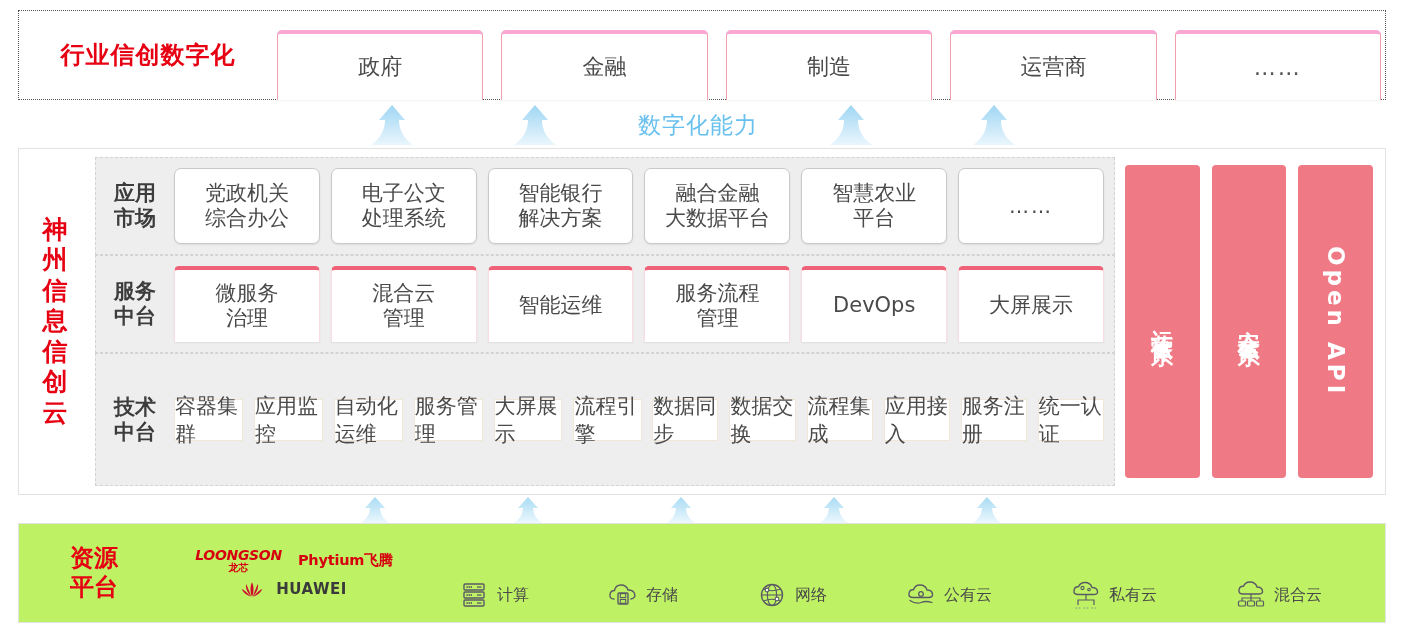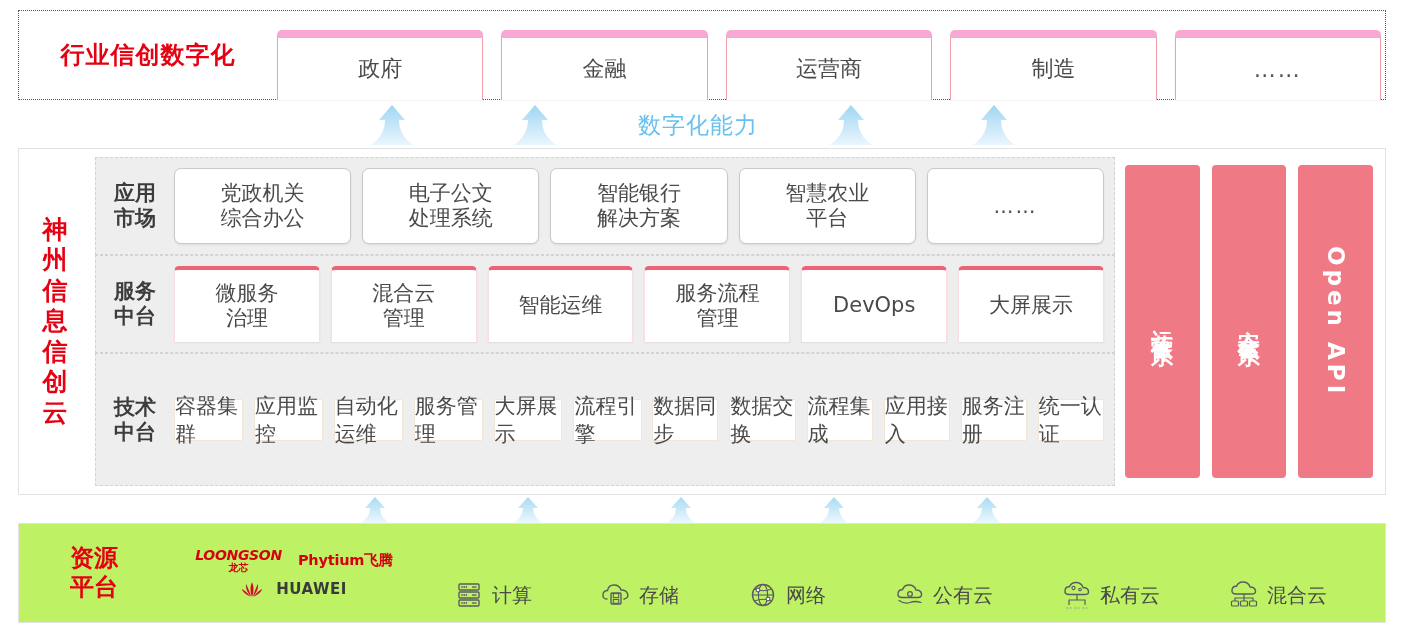--- a/index.html
+++ b/index.html
@@ -33,21 +33,21 @@
     flex: 1;
     display: flex;
     align-items: stretch;
     gap: 18px;
     height: 90px;
     padding-right: 4px;
   }
   .industry-card {
     flex: 1;
     background: #ffffff;
-    border-top: 8px solid #f9a8d4;
+    border-top: 4px solid #f9a8d4;
     border-left: 1px solid #f0a0ad;
     border-right: 1px solid #f0a0ad;
     border-bottom: none;
     border-radius: 5px 5px 0 0;
     margin-top: 20px;
     display: flex;
     align-items: center;
     justify-content: center;
     font-size: 22px;
     color: #4a4a4a;
@@ -280,38 +280,38 @@
     flex: 1;
     display: flex;
     align-items: center;
     justify-content: space-around;
     padding-right: 24px;
   }
   .res-item {
     display: flex;
     align-items: center;
     gap: 7px;
-    font-size: 20px;
+    font-size: 16px;
     color: #4a4a4a;
     margin-top: 44px;
   }
   .res-icon { width: 32px; height: 32px; display:block; flex: 0 0 32px; }
 </style>
 </head>
 <body>
 
 <div class="page">
 
   <div class="industry-section">
     <div class="industry-title">行业信创数字化</div>
     <div class="industry-cards">
       <div class="industry-card">政府</div>
       <div class="industry-card">金融</div>
+      <div class="industry-card">制造</div>
       <div class="industry-card">运营商</div>
-      <div class="industry-card">制造</div>
       <div class="industry-card ellipsis">……</div>
     </div>
   </div>
 
   <div class="arrow-band-top">
     <div class="cap-label">数字化能力</div>
 
     <div class="arrow" style="left:353px;">
       <svg viewBox="0 0 42 40">
           <defs>
@@ -358,20 +358,21 @@
 
         <div class="layer layer-app">
           <div class="layer-label">
             <span>应用</span>
             <span>市场</span>
           </div>
           <div class="layer-cards">
             <div class="card card-app">党政机关<br>综合办公</div>
             <div class="card card-app">电子公文<br>处理系统</div>
             <div class="card card-app">智能银行<br>解决方案</div>
+            <div class="card card-app">融合金融<br>大数据平台</div>
             <div class="card card-app">智慧农业<br>平台</div>
             <div class="card card-app ellipsis">……</div>
           </div>
         </div>
 
         <div class="layer layer-svc">
           <div class="layer-label">
             <span>服务</span>
             <span>中台</span>
           </div>

